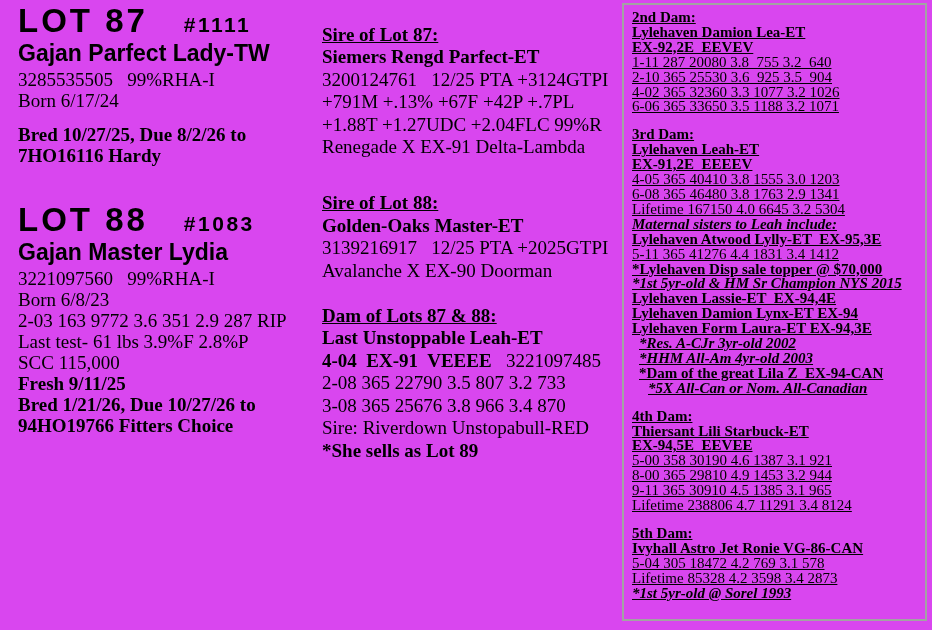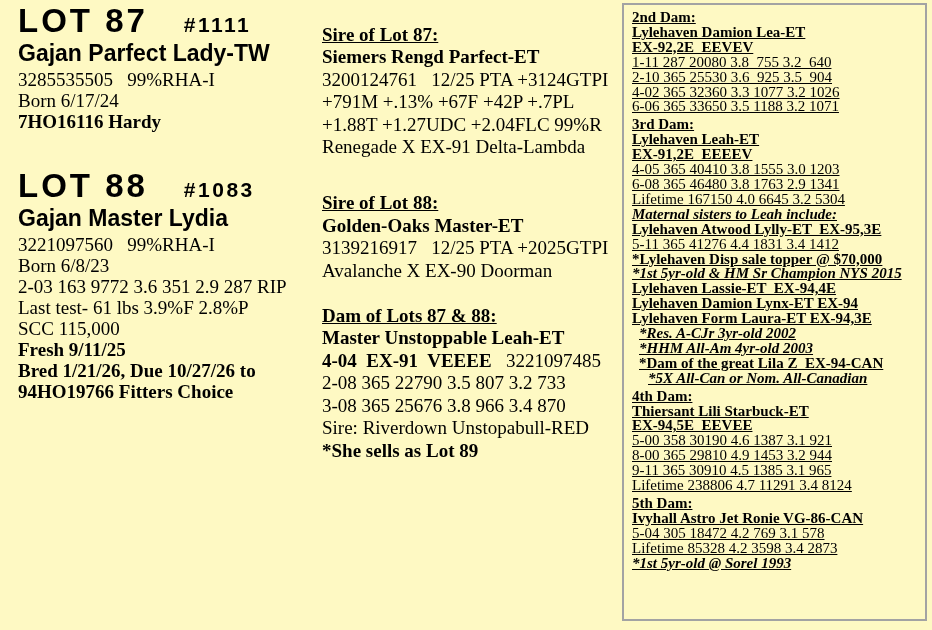--- a/index.html
+++ b/index.html
@@ -1,20 +1,20 @@
 <!DOCTYPE html>
 <html><head>
 <meta charset="utf-8">
 <style>
   html, body { margin: 0; padding: 0; background: #fff; }
   .page {
     position: relative;
     width: 932px;
     height: 630px;
-    background: #fef9c3;
+    background: #d946ef;
     color: #000000;
     font-family: "Liberation Serif", "DejaVu Serif", serif;
     overflow: hidden;
   }
   .line { white-space: pre; }
   .st-bold { font-weight: bold; }
   .st-bolditalic { font-weight: bold; font-style: italic; }
   .st-underline { text-decoration: underline; }
   .st-gap { margin-top: 13px; }
   .ind-1 { padding-left: 7px; }
@@ -64,38 +64,39 @@
     position: absolute;
     left: 622px; top: 3px;
     width: 305px; height: 618px;
     border: 2px solid #a3a3a3;
     box-sizing: border-box;
     padding: 5px 2px 0 8px;
     font-size: 15px;
     line-height: 14.9px;
     text-decoration: underline;
   }
-  .pb-section + .pb-section { margin-top: 3px; }
+  .pb-section + .pb-section { margin-top: 13px; }
 </style>
 </head>
 <body>
 
 <div class="page">
 
   <div class="col-left">
 
     <section>
       <div class="lot-title-row">
         <span class="lot-label">LOT 87</span>
         <span class="lot-tag">#1111</span>
       </div>
       <div class="animal-name">Gajan Parfect Lady-TW</div>
       <div>
           <div class="line">3285535505   99%RHA-I</div>
           <div class="line">Born 6/17/24</div>
+          <div class="line st-bold st-gap">Bred 10/27/25, Due 8/2/26 to</div>
           <div class="line st-bold">7HO16116 Hardy</div>
         </div>
     </section>
 
     <section class="lot88-section">
       <div class="lot-title-row">
         <span class="lot-label">LOT 88</span>
         <span class="lot-tag">#1083</span>
       </div>
       <div class="animal-name">Gajan Master Lydia</div>
@@ -130,21 +131,21 @@
       <div class="mid-heading">Sire of Lot 88:</div>
       <div class="mid-name">Golden-Oaks Master-ET</div>
       <div>
           <div class="line">3139216917   12/25 PTA +2025GTPI</div>
           <div class="line">Avalanche X EX-90 Doorman</div>
         </div>
     </section>
 
     <section>
       <div class="mid-heading">Dam of Lots 87 &amp; 88:</div>
-      <div class="mid-name">Master Unstoppable Leah-ET</div>
+      <div class="mid-name">Last Unstoppable Leah-ET</div>
       <div class="line"><span class="st-bold">4-04  EX-91  VEEEE</span><span>   3221097485</span></div>
       <div>
           <div class="line">2-08 365 22790 3.5 807 3.2 733</div>
           <div class="line">3-08 365 25676 3.8 966 3.4 870</div>
           <div class="line">Sire: Riverdown Unstopabull-RED</div>
         </div>
       <div class="line st-bold">*She sells as Lot 89</div>
     </section>
 
   </div>

